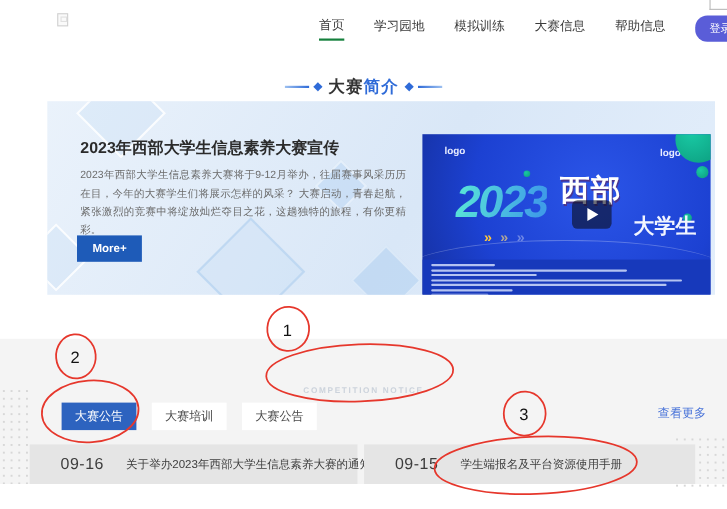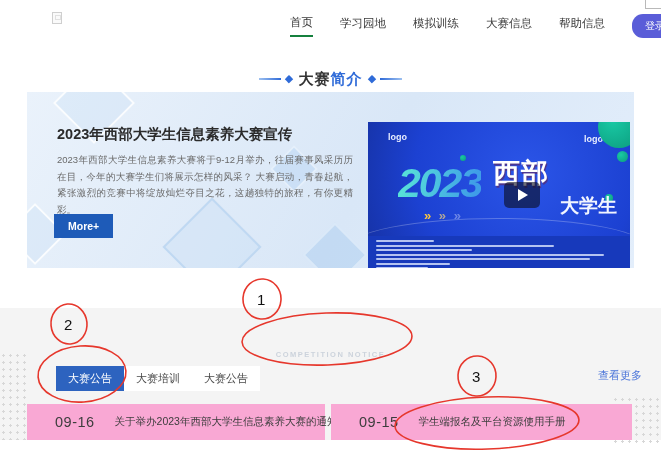--- a/index.html
+++ b/index.html
@@ -25,21 +25,21 @@
   .sec-title { position:absolute; width:100%; text-align:center; font-size:15px; font-weight:bold;
     color:#333; letter-spacing:1px; }
   .sec-title .accent { color:#2f6bd8; }
   .deco { color:#2f6bd8; font-size:11px; font-weight:normal; letter-spacing:0; position:relative; top:-2px; }
   .deco .dash { display:inline-block; width:22px; height:2px; background:linear-gradient(90deg,#9dc0f0,#2f6bd8); vertical-align:middle; margin:0 4px; }
   .deco.r .dash{ background:linear-gradient(90deg,#2f6bd8,#9dc0f0); }
   .sec-sub { position:absolute; width:100%; text-align:center; font-size:7.5px; letter-spacing:1.5px;
     color:#ccd3dc; font-weight:bold; }
 
   
-  .intro-box { position:absolute; left:27px; top:92px; width:607px; height:176px;
+  .intro-box { position:absolute; left:43px; top:92px; width:607px; height:176px;
     background:linear-gradient(120deg,#eaf2fb 0%, #d9e7f7 55%, #e3eefb 100%); overflow:hidden; }
   .diamond { position:absolute; border:2px solid rgba(255,255,255,0.85);
     background:rgba(195,220,245,0.28); transform:rotate(45deg); }
   .intro-head { position:absolute; left:30px; top:33px; font-size:14.5px; font-weight:bold; color:#2b2b2b; }
   .intro-body { position:absolute; left:30px; top:60px; width:296px; font-size:9.5px; color:#6a6a6a;
     line-height:16.5px; text-align:justify; }
   .more-btn { position:absolute; left:27px; top:122px; background:#1e5bb8; color:#fff; border:none;
     font-size:10.5px; font-weight:bold; padding:6px 14px; cursor:pointer; }
 
   
@@ -63,26 +63,26 @@
     border-width:6px 0 6px 10px; border-color:transparent transparent transparent #fff; }
   .b-info { position:absolute; left:0; bottom:0; width:100%; height:32px; background:#1739bb; padding:4px 8px; }
   .b-line { height:2px; background:rgba(220,230,255,0.8); margin-bottom:2.5px; border-radius:1px; }
   .b-wave { position:absolute; left:-20px; top:96px; width:300px; height:60px; border-radius:50%;
     border-top:1px solid rgba(255,255,255,0.25); }
 
   
   .notice-sec { position:absolute; left:0; top:308px; width:661px; height:132px; background:#f4f4f4; }
   .dots { position:absolute; background-image:radial-gradient(#d7d7d7 1px, transparent 1.3px);
     background-size:7px 7px; }
-  .tabs { position:absolute; left:56px; top:366px; display:flex; }
+  .tabs { position:absolute; left:56px; top:366px; display:flex; gap:14px; }
   .tab { font-size:11px; padding:5px 12px; background:#fff; color:#4a4a4a; cursor:pointer; white-space:nowrap; }
   .tab.active { background:#2d63bf; color:#fff; }
   .more-link { position:absolute; left:560px; top:368px; font-size:11px; color:#4a74d9; cursor:pointer;margin-left:38px; }
 
-  .card { position:absolute; top:404px; height:36px; background:#f9a8d4; display:flex; align-items:center; cursor:pointer; }
+  .card { position:absolute; top:404px; height:36px; background:#e5e5e5; display:flex; align-items:center; cursor:pointer; }
   .card.left { left:27px; width:298px; }
   .card.right { left:331px; width:301px; }
   .card .date { font-size:14.5px; color:#3d3d3d; margin:0 20px 0 28px; letter-spacing:0.5px; white-space:nowrap; }
   .card .ttl { font-size:10.5px; color:#3d3d3d; white-space:nowrap; }
 
   
   #ann { position:absolute; left:0; top:0; width:661px; height:463px; pointer-events:none; }
   #ann text { font-family:"Liberation Sans", sans-serif; font-size:15px; fill:#111; }
 </style>
 </head>

